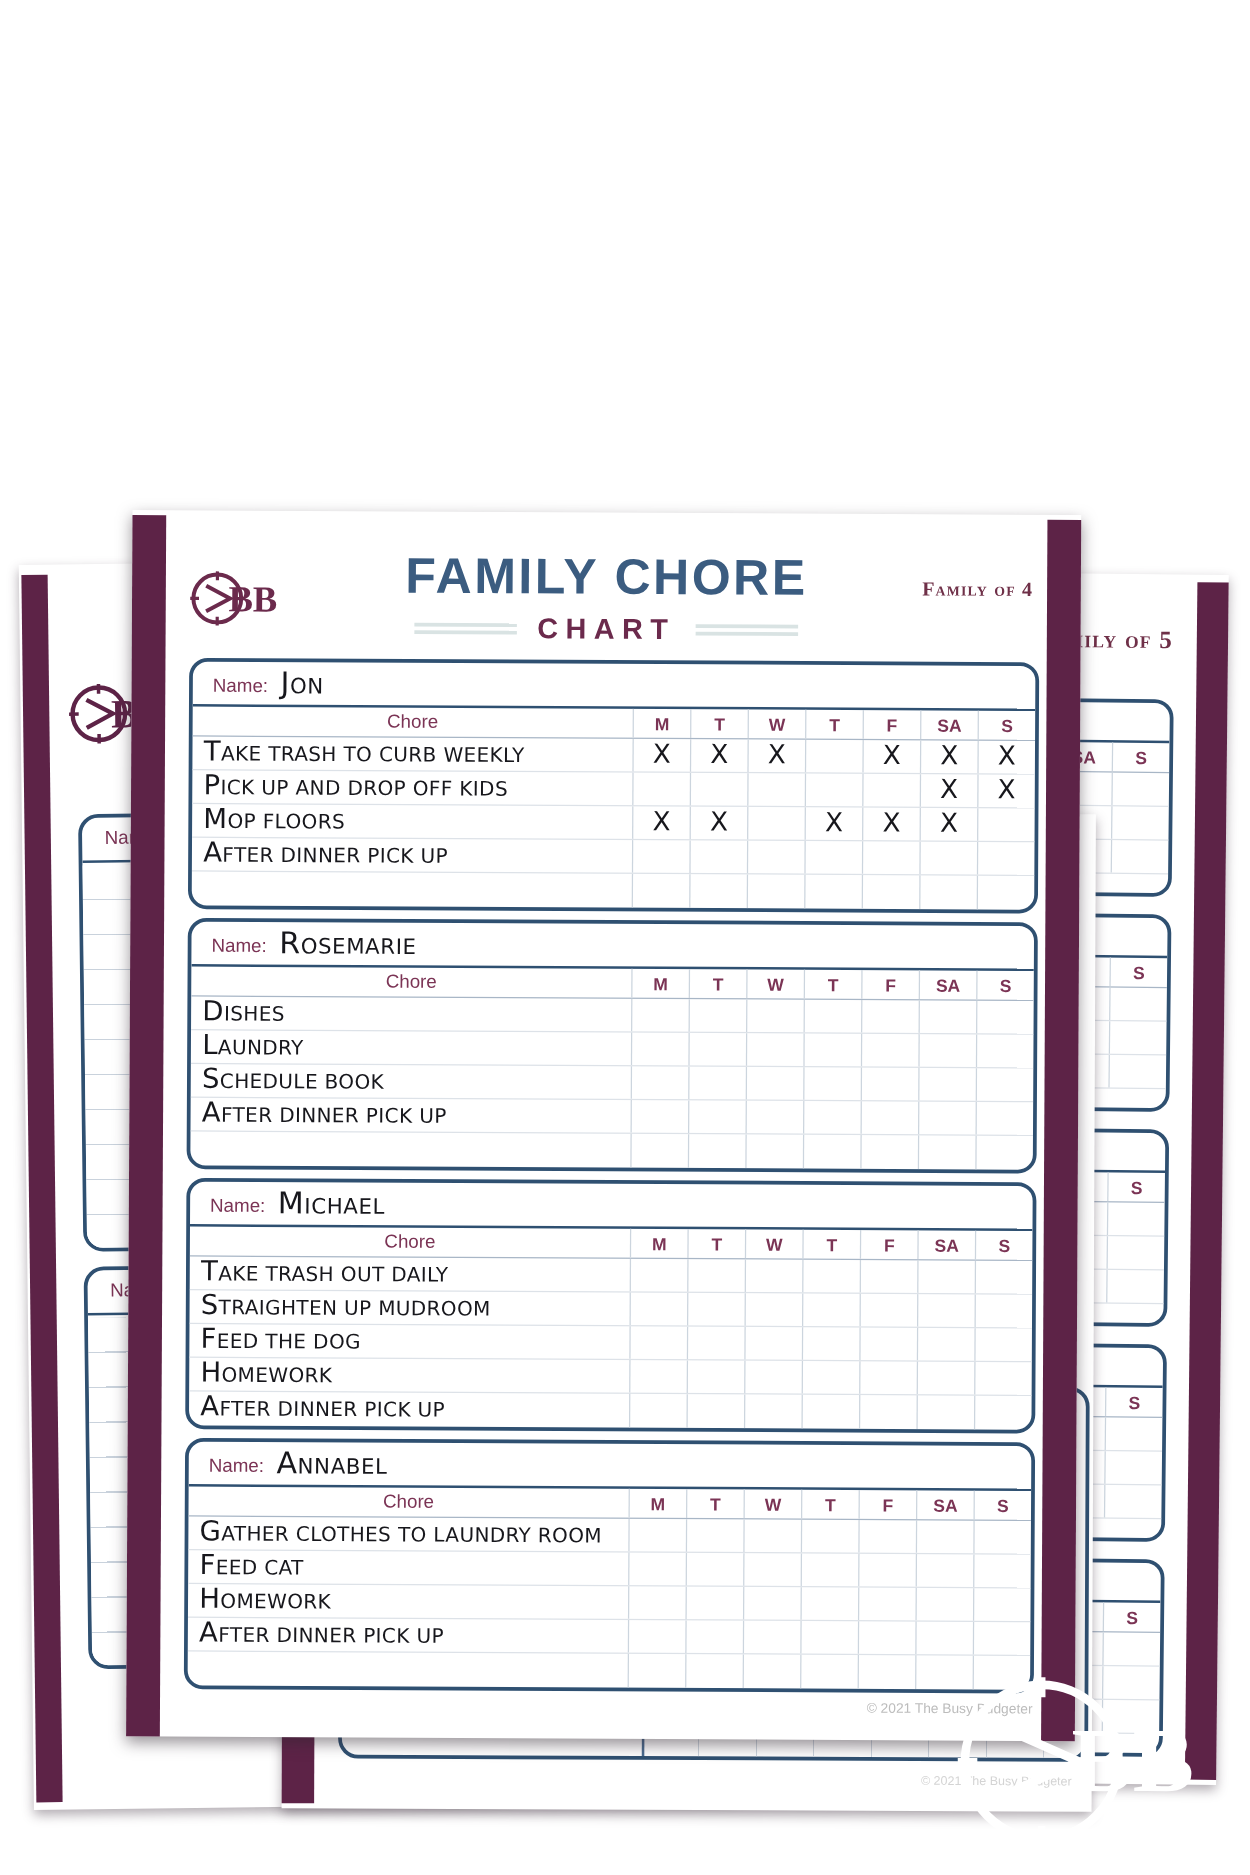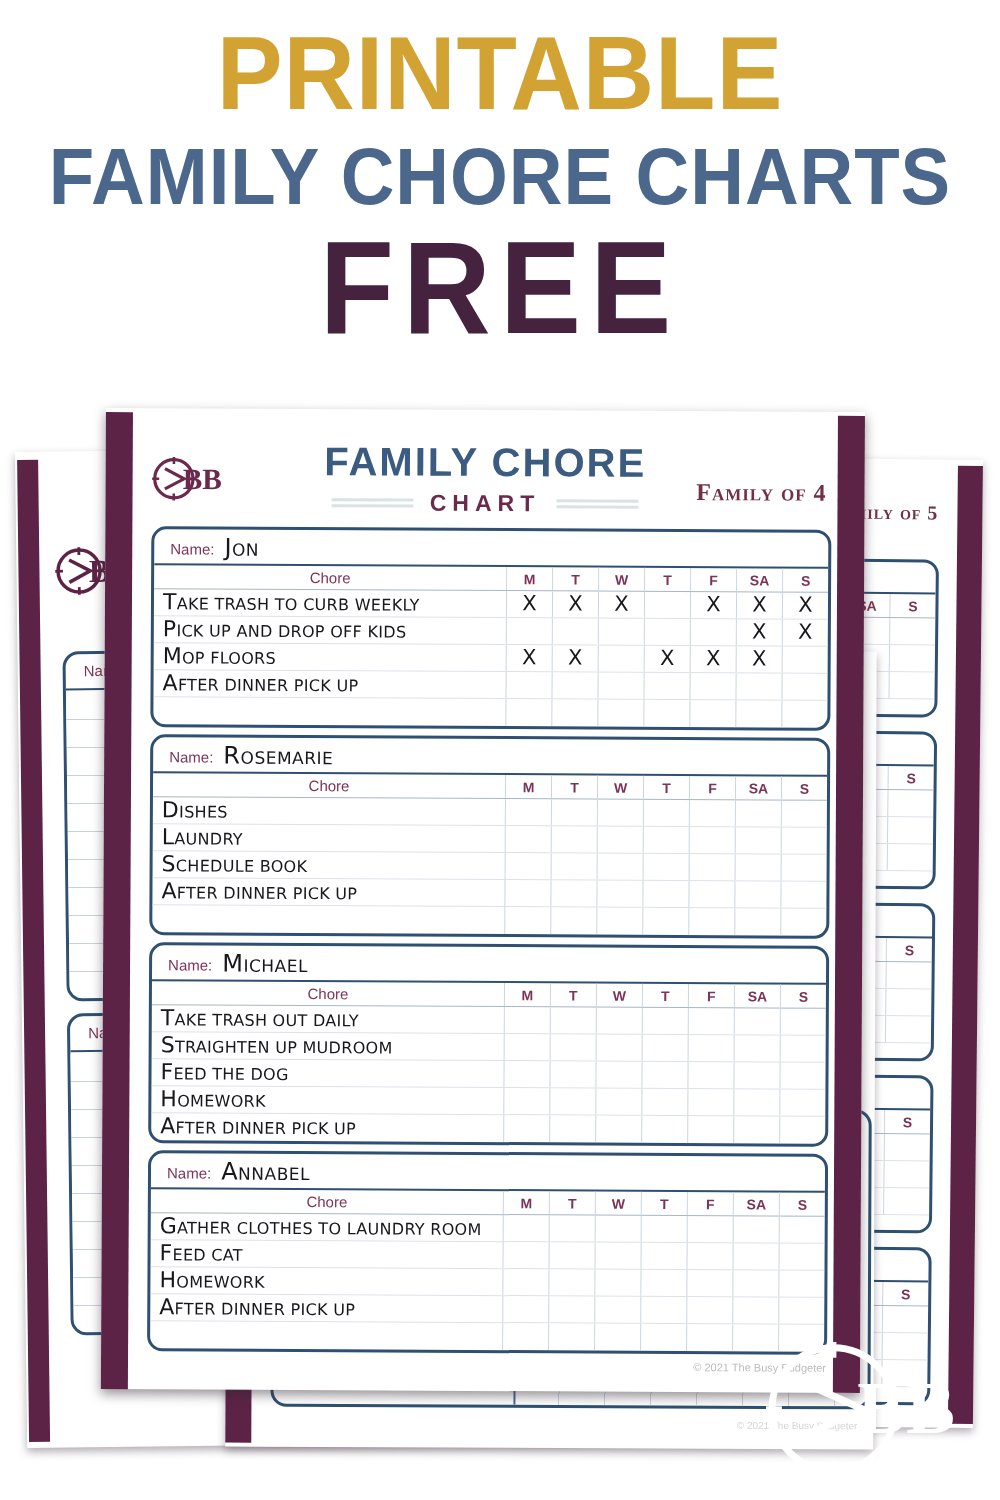--- a/index.html
+++ b/index.html
@@ -36,22 +36,22 @@
   .bb-logo{display:block;}
   .lp-logo{position:absolute;left:36px;top:82px;width:112px;color:var(--stripe);}
   .mp-logo{position:absolute;left:44px;top:36px;width:102px;color:var(--subtitle-maroon);}
   .watermark{position:absolute;left:766px;top:1330px;width:228px;color:#ffffff;z-index:4;}
   
   .title-block{position:absolute;left:0;right:0;top:30px;text-align:center;}
   .pg-title{font-size:40px;font-weight:bold;letter-spacing:2px;color:var(--title-blue);}
   .pg-subtitle-row{margin-top:5px;display:flex;justify-content:center;align-items:center;gap:16px;}
   .dline{width:82px;height:9px;border-top:3px solid #d9e3e3;border-bottom:3px solid #d9e3e3;}
   .pg-subtitle{font-size:23px;font-weight:bold;letter-spacing:6px;color:var(--subtitle-maroon);}
-  .family-of{position:absolute;top:68px;right:38px;font-family:"Liberation Serif",serif;
-    font-variant:small-caps;font-weight:bold;font-size:24px;letter-spacing:1px;color:#6f3048;}
+  .family-of{position:absolute;top:52px;right:38px;font-family:"Liberation Serif",serif;
+    font-variant:small-caps;font-weight:bold;font-size:16px;letter-spacing:1px;color:#6f3048;}
   .rp-family-of{position:absolute;top:42px;right:44px;font-family:"Liberation Serif",serif;
     font-variant:small-caps;font-weight:bold;font-size:20px;letter-spacing:1px;color:#6f3048;}
   
   .member-tables{position:absolute;inset:0;}
   .member-table{position:absolute;left:46px;width:680px;background:#fff;
     border:3px solid var(--border);border-radius:15px;overflow:hidden;}
   .name-row{height:34px;display:flex;align-items:flex-end;padding:0 0 3px 16px;gap:10px;}
   .name-label{font-size:15px;color:var(--maroon);line-height:22px;}
   .hand{font-family:"DejaVu Sans",sans-serif;color:var(--hand);text-transform:uppercase;}
   .member-name{display:inline-block;font-size:17px;line-height:22px;letter-spacing:.5px;}
@@ -90,25 +90,20 @@
   .bp-divider{position:absolute;left:240px;top:0;bottom:0;width:2px;background:#4a6b8f;}
   .bp-grid{position:absolute;left:240px;right:0;top:0;bottom:0;
     background:repeating-linear-gradient(to right,transparent 0 45px,var(--grid) 45px 46px);}
   .bp-copyright{position:absolute;right:16px;bottom:18px;font-size:10px;color:#d4d4d4;}
 </style>
 </head>
 <body>
 
 <div class="canvas">
 
-  <div class="headline">
-    <div class="h-line h-printable">PRINTABLE</div>
-    <div class="h-line h-charts">FAMILY CHORE CHARTS</div>
-    <div class="h-line h-free">FREE</div>
-  </div>
 
   <div class="page left-page">
     <div class="stripe"></div>
     <svg class="bb-logo lp-logo" viewBox="0 0 160 104">
       <circle cx="38" cy="54" r="30" stroke="currentColor" stroke-width="5" fill="none"></circle>
       <path d="M38 20v11M38 77v11M4 54h11M61 54h11" stroke="currentColor" stroke-width="4" fill="none"></path>
       <path d="M24 38 L54 54 L24 70" stroke="currentColor" stroke-width="5" fill="none"></path>
       <text x="52" y="70" font-size="46" font-weight="bold" font-family="Liberation Serif, serif" fill="currentColor">BB</text>
     </svg>
     <div class="lp-box lp-box1">

